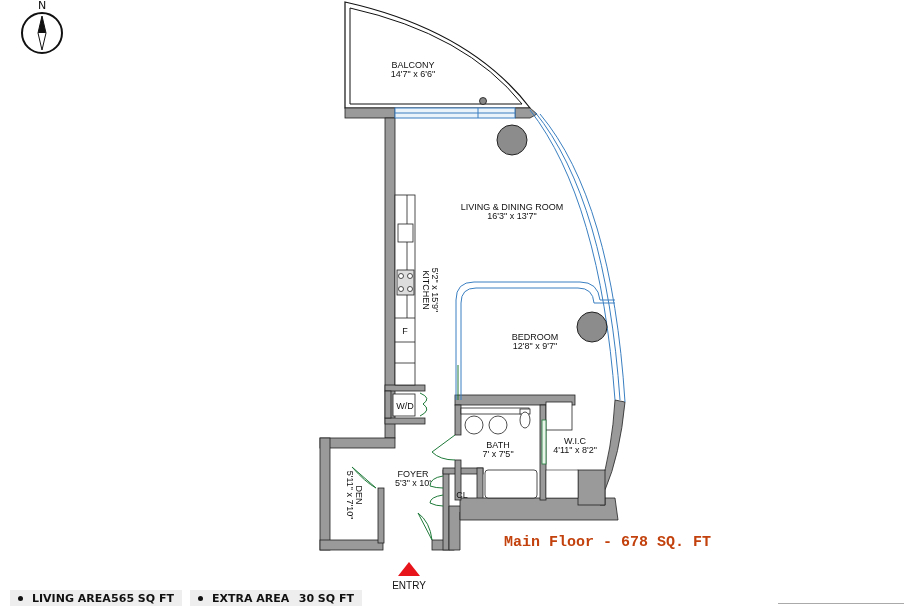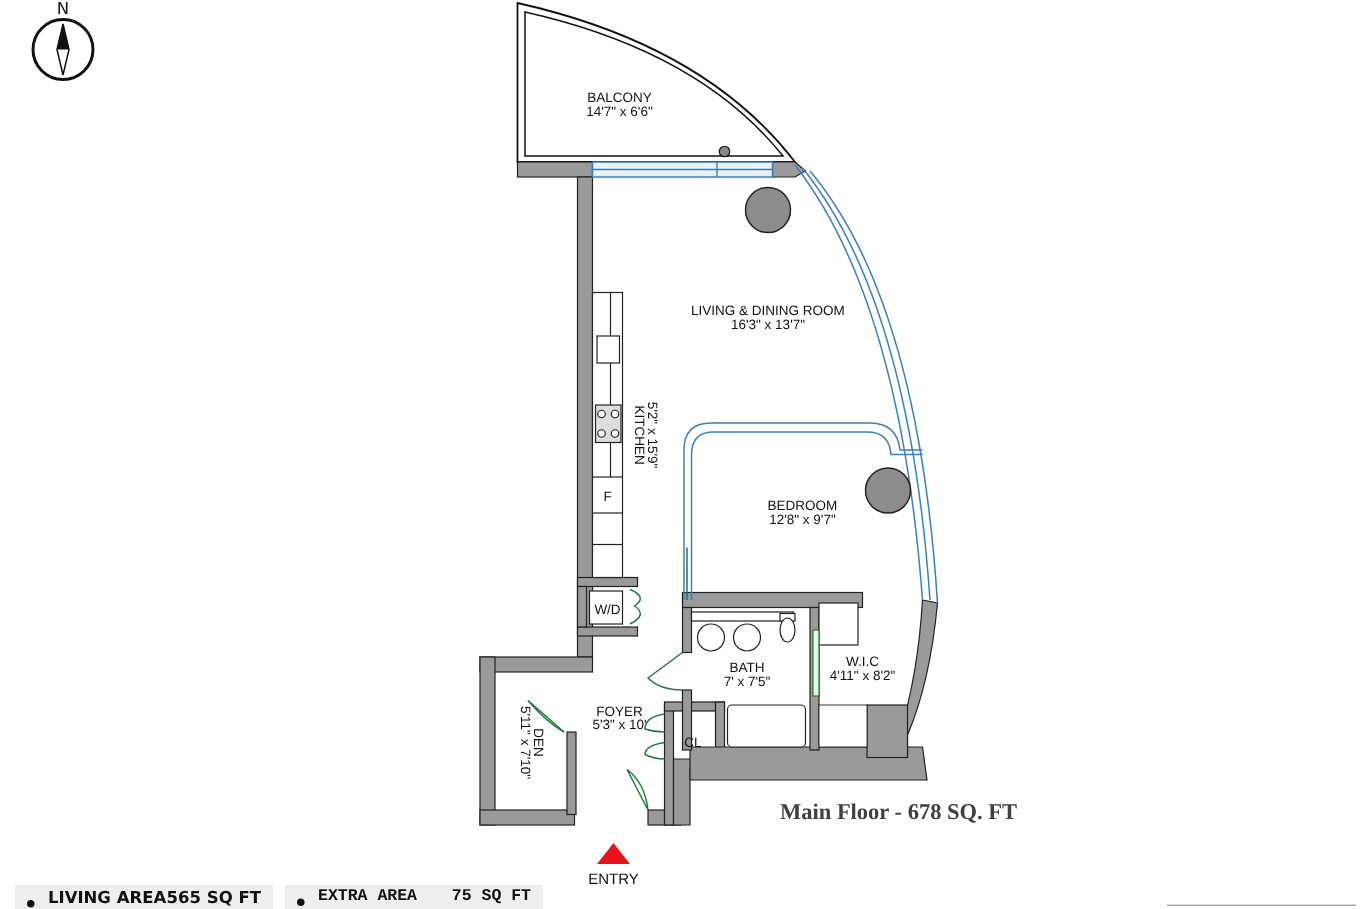--- a/index.html
+++ b/index.html
@@ -1,28 +1,28 @@
 <!DOCTYPE html>
 <html><head>
 <meta charset="utf-8">
 <style>
   html, body { margin: 0; padding: 0; background: #ffffff; }
   body { width: 910px; height: 606px; position: relative; overflow: hidden; font-family: "Liberation Sans", sans-serif; }
   #plan { position: absolute; left: 0; top: 0; width: 910px; height: 606px; }
   .room-label { font-family: "Liberation Sans", sans-serif; font-size: 9px; fill: #111; text-anchor: middle; }
   .big-label { font-family: "DejaVu Sans", sans-serif; font-size: 11px; fill: #111; text-anchor: middle; }
   .entry-label { font-family: "Liberation Sans", sans-serif; font-size: 10px; fill: #111; text-anchor: middle; }
-  .summary { position: absolute; left: 520px; top: 532px; font-family: Liberation Serif, serif; font-weight: bold; font-size: 15px; color: #404040; line-height: 21px; }
+  .summary { position: absolute; left: 504px; top: 532px; font-family: Liberation Mono, monospace; font-weight: bold; font-size: 15px; color: #c2410c; line-height: 21px; }
   .summary div { white-space: nowrap; }
   .summary .l2 { padding-left: 10px; }
   .legend { position: absolute; top: 590px; height: 16px; background: #eeeeee; display: flex; align-items: center; justify-content: space-between; font-family: "DejaVu Sans", sans-serif; font-weight: bold; font-size: 11px; color: #111; box-sizing: border-box; padding: 0 8px 0 8px; }
   .legend .bullet { display: inline-block; width: 5px; height: 5px; border-radius: 50%; background: #111; margin-right: 9px; vertical-align: middle; }
-  .legend .name { display: flex; align-items: flex-end; }
+  .legend .name { display: flex; align-items: center; }
   #legend-living { left: 10px; width: 172px; }
-  #legend-extra { left: 190px; width: 172px; font-family: Liberation Mono, monospace; }
+  #legend-extra { left: 190px; width: 172px; }
   .scale-bar { position: absolute; left: 778px; top: 603px; width: 126px; height: 1px; background: #aaa; }
 </style>
 </head>
 <body>
 
 <svg id="plan" viewBox="0 0 910 606" xmlns="http://www.w3.org/2000/svg">
 
   <g>
     <text x="42" y="9" class="big-label" font-size="10">N</text>
     <circle cx="42" cy="33" r="20" fill="none" stroke="#111" stroke-width="2"></circle>
@@ -177,16 +177,16 @@
       <span class="bullet"></span>
       <span>LIVING AREA</span>
     </span>
   <span>565 SQ FT</span>
 </div>
 <div class="legend" id="legend-extra">
   <span class="name">
       <span class="bullet"></span>
       <span>EXTRA AREA</span>
     </span>
-  <span>75 SQ FT</span>
+  <span>30 SQ FT</span>
 </div>
 
 <div class="scale-bar"></div>
 
 </body></html>

